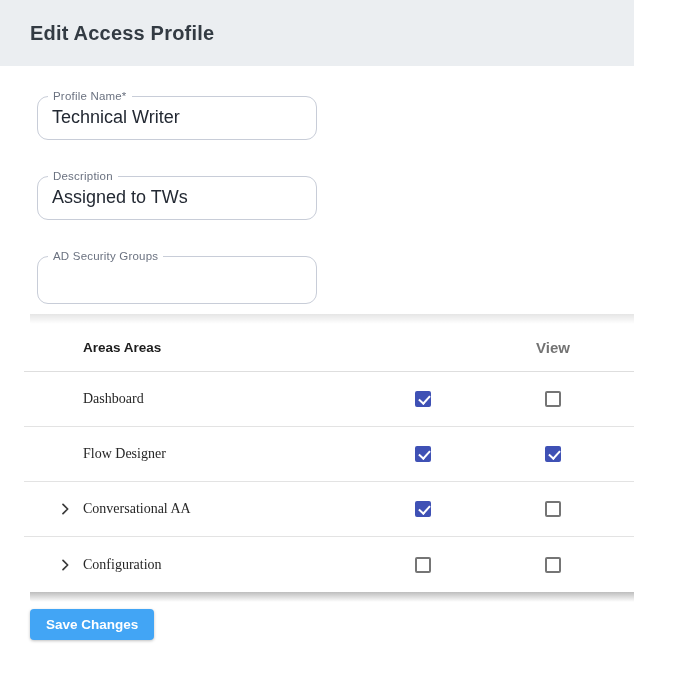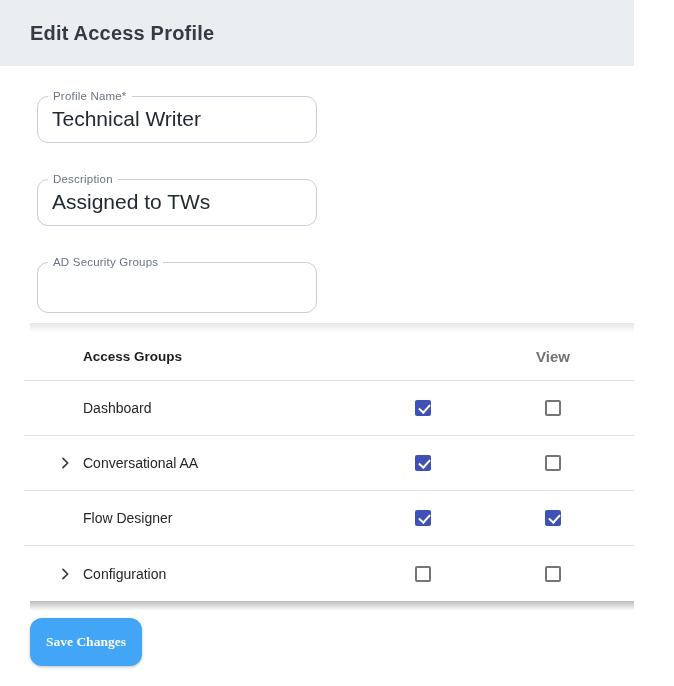--- a/index.html
+++ b/index.html
@@ -23,21 +23,21 @@
     border:1px solid #c8cdd8; border-radius:11px;
   }
   .field + .field { margin-top:36px; }
   .field .flabel {
     position:absolute; top:-7px; left:10px; background:#ffffff;
     padding:0 5px; font-size:11.5px; color:#6b7280; letter-spacing:0.2px;
     line-height:13px; white-space:nowrap;
   }
   .field input {
     border:none; outline:none; background:transparent; width:100%;
-    padding:10px 14px 11px; font-size:21px; color:#232933;
+    padding:10px 14px 11px; font-size:18px; color:#232933;
     font-family:"Liberation Sans", sans-serif;
   }
   .field.tall input { padding-bottom:15px; }
   
   .band { margin-left:30px; width:627px; height:10px; border-radius:0 0 3px 3px; }
   .band-top {
     margin-top:10px;
     background:linear-gradient(to bottom, rgba(0,0,0,0.10), rgba(0,0,0,0));
   }
   .band-bottom {
@@ -45,20 +45,21 @@
   }
   
   .table { margin:0 14px 0 24px; width:636px; }
   .thead {
     display:flex; align-items:center; height:48px;
     border-bottom:1px solid #dedede;
   }
   .trow {
     display:flex; align-items:center; height:55px;
     border-bottom:1px solid #e3e3e3;
+    font-family:Liberation Serif, serif;
   }
   .trow:last-child { border-bottom:none; }
   .cell-expand { width:59px; display:flex; align-items:center; padding-left:33px; }
   .cell-name  { flex:1; font-size:14px; color:#262626; }
   .thead .cell-name { font-weight:700; font-size:13.5px; color:#1d1d1d; }
   .cell-view, .cell-edit { width:130px; display:flex; justify-content:center; align-items:center; }
   .thead .cell-view, .thead .cell-edit { font-weight:700; font-size:15px; color:#737373; }
   .cell-spacer { width:42px; }
   .expand-icon { width:16px; height:16px; display:block; }
   
@@ -76,22 +77,22 @@
   .cb.halo::before {
     content:""; position:absolute; left:50%; top:50%;
     width:40px; height:40px; transform:translate(-50%,-50%);
     background:#e2e1f3; border-radius:50%; z-index:-1;
   }
   
   .footer { padding:7px 0 0 30px; }
   .save-btn {
     display:inline-block; border:none; cursor:pointer;
     background:#42a5f5; color:#ffffff; font-weight:700; font-size:13.5px;
-    font-family:Liberation Serif, serif;
-    padding:16px 16px; border-radius:12px;
+    font-family:Liberation Sans, sans-serif;
+    padding:8px 16px; border-radius:4px;
     box-shadow:0 1px 3px rgba(0,0,0,0.25);
   }
 </style>
 </head>
 <body>
 
 <div class="page">
 
   <div class="appbar">
     <div class="title">Edit Access Profile</div>
@@ -110,21 +111,21 @@
       <span class="flabel">AD Security Groups</span>
       <input type="text" value="" style="">
     </div>
   </div>
 
   <div class="band band-top"></div>
 
   <div class="table">
     <div class="thead">
       <div class="cell-expand"></div>
-      <div class="cell-name">Access Groups</div>
+      <div class="cell-name">Areas Areas</div>
       <div class="cell-view">View</div>
       <div class="cell-spacer"></div>
     </div>
 
     <div class="trow">
       <div class="cell-expand">
         <svg class="expand-icon" viewBox="0 0 24 24" style="visibility: hidden;">
           <path d="M9 5 L16 12 L9 19" fill="none" stroke="#3a3a3a" stroke-width="2.6" stroke-linecap="round" stroke-linejoin="round"></path>
         </svg>
       </div>
@@ -133,46 +134,46 @@
           <span class="cb checked"></span>
         </div>
       <div class="cell-edit">
           <span class="cb"></span>
         </div>
       <div class="cell-spacer"></div>
     </div>
 
     <div class="trow">
       <div class="cell-expand">
+        <svg class="expand-icon" viewBox="0 0 24 24" style="visibility: hidden;">
+          <path d="M9 5 L16 12 L9 19" fill="none" stroke="#3a3a3a" stroke-width="2.6" stroke-linecap="round" stroke-linejoin="round"></path>
+        </svg>
+      </div>
+      <div class="cell-name">Flow Designer</div>
+      <div class="cell-view">
+          <span class="cb checked"></span>
+        </div>
+      <div class="cell-edit">
+          <span class="cb checked"></span>
+        </div>
+      <div class="cell-spacer"></div>
+    </div>
+
+    <div class="trow">
+      <div class="cell-expand">
         <svg class="expand-icon" viewBox="0 0 24 24" style="visibility: visible;">
           <path d="M9 5 L16 12 L9 19" fill="none" stroke="#3a3a3a" stroke-width="2.6" stroke-linecap="round" stroke-linejoin="round"></path>
         </svg>
       </div>
       <div class="cell-name">Conversational AA</div>
       <div class="cell-view">
           <span class="cb checked"></span>
         </div>
       <div class="cell-edit">
           <span class="cb"></span>
-        </div>
-      <div class="cell-spacer"></div>
-    </div>
-
-    <div class="trow">
-      <div class="cell-expand">
-        <svg class="expand-icon" viewBox="0 0 24 24" style="visibility: hidden;">
-          <path d="M9 5 L16 12 L9 19" fill="none" stroke="#3a3a3a" stroke-width="2.6" stroke-linecap="round" stroke-linejoin="round"></path>
-        </svg>
-      </div>
-      <div class="cell-name">Flow Designer</div>
-      <div class="cell-view">
-          <span class="cb checked"></span>
-        </div>
-      <div class="cell-edit">
-          <span class="cb checked"></span>
         </div>
       <div class="cell-spacer"></div>
     </div>
 
     <div class="trow">
       <div class="cell-expand">
         <svg class="expand-icon" viewBox="0 0 24 24" style="visibility: visible;">
           <path d="M9 5 L16 12 L9 19" fill="none" stroke="#3a3a3a" stroke-width="2.6" stroke-linecap="round" stroke-linejoin="round"></path>
         </svg>
       </div>

